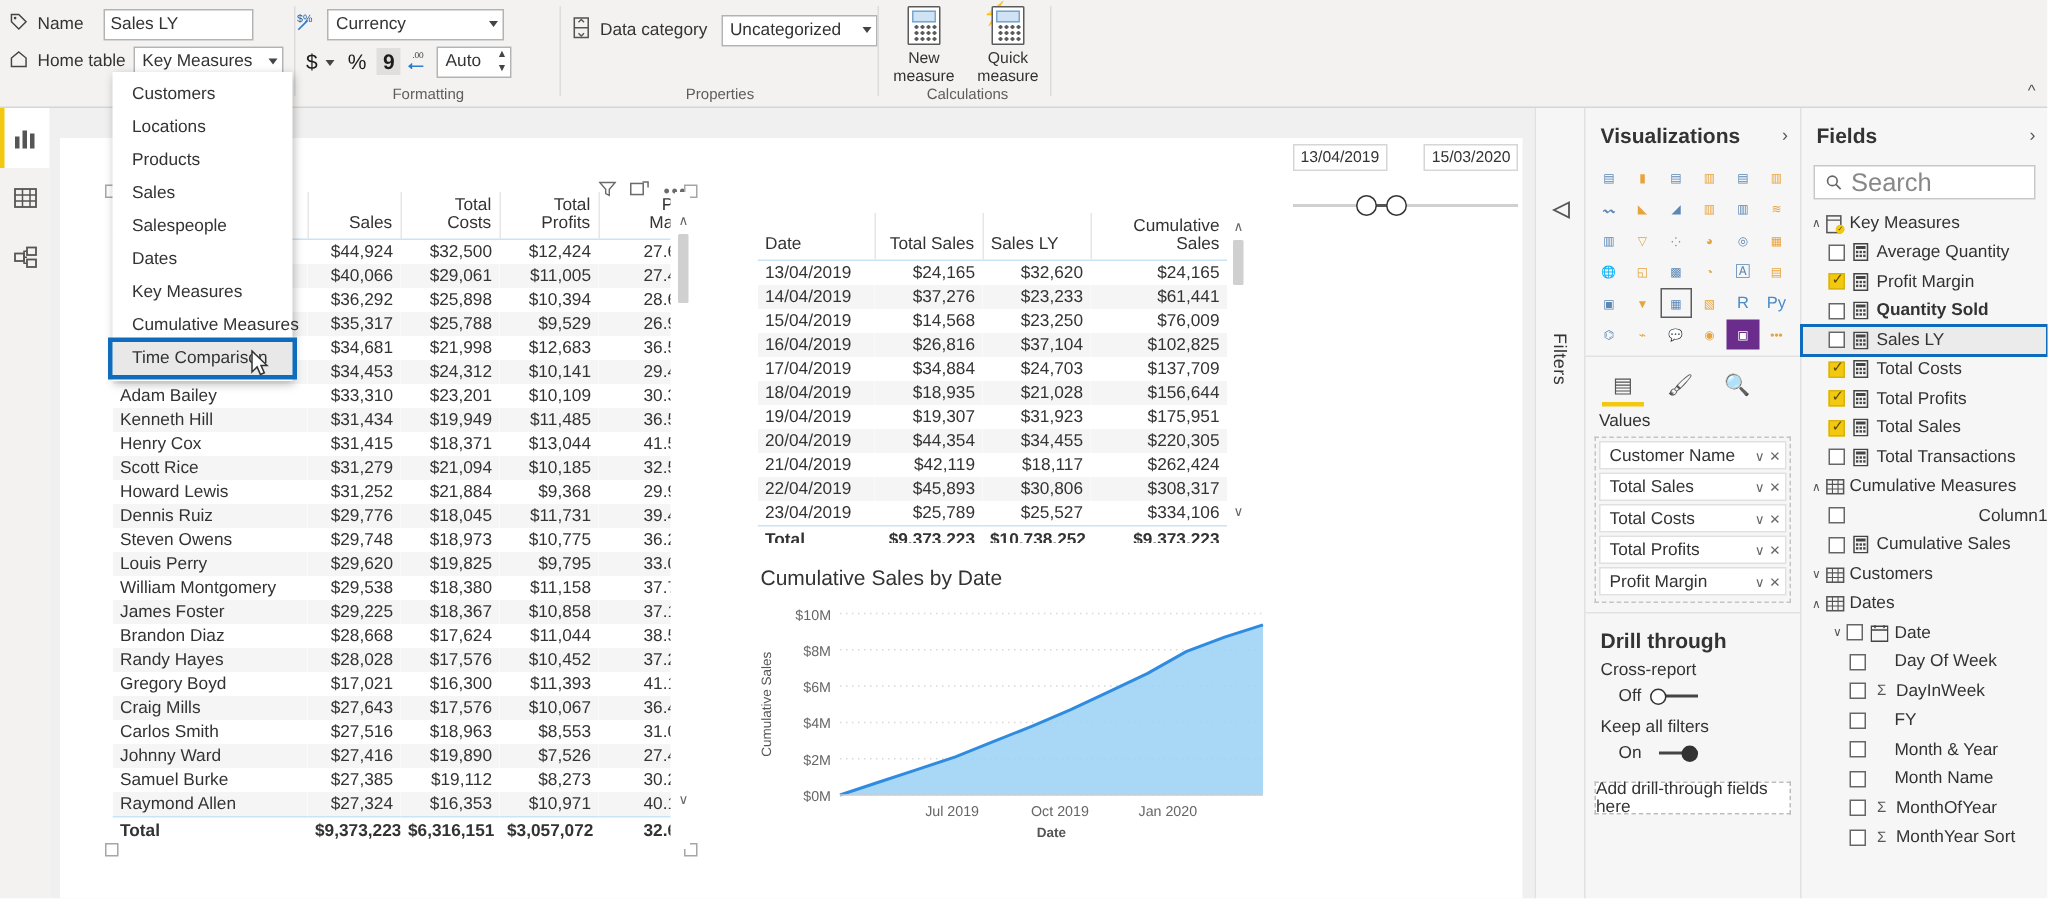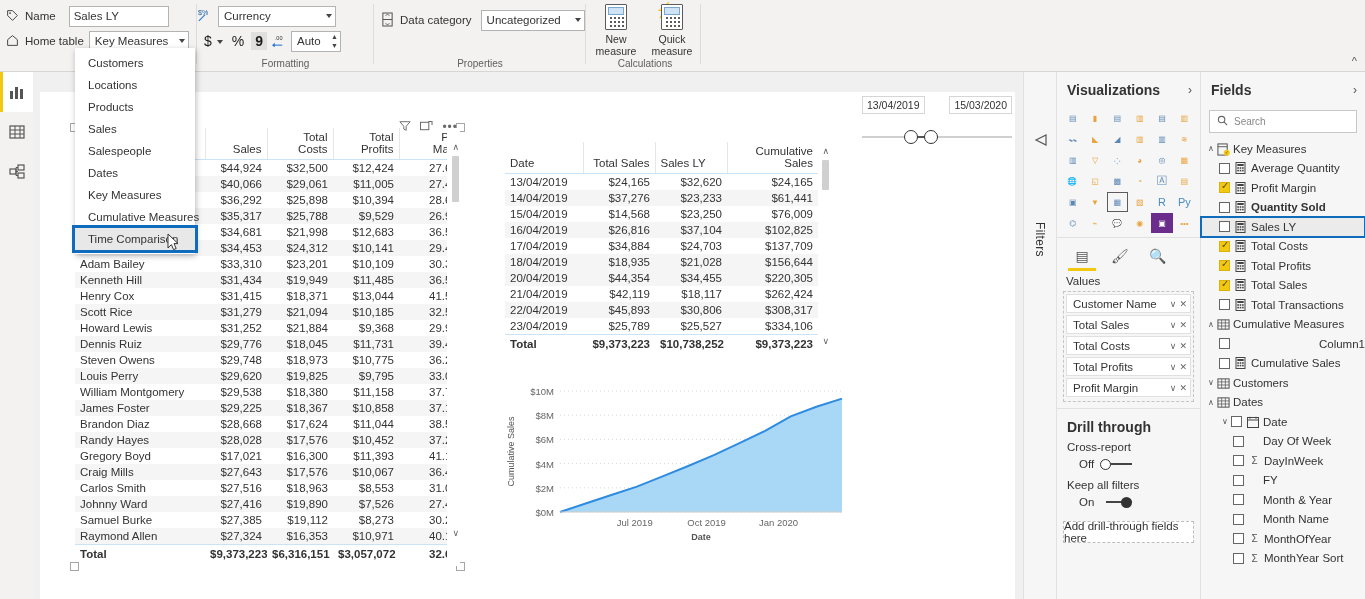--- a/index.html
+++ b/index.html
@@ -95,21 +95,21 @@
   .dsub { font-size:11.5px; color:#333; padding:0 0 5px 10px; }
   .toggrow { display:flex; align-items:center; padding:0 0 9px 22px; font-size:11.5px; }
   .tog { width:32px; height:12px; margin-left:6px; position:relative; }
   .tog .bar { position:absolute; left:6px; top:5px; width:26px; height:2px; background:#444; }
   .tog .knob { position:absolute; top:1px; width:11px; height:11px; border-radius:50%; }
   .tog.off .knob { left:0; background:#fff; border:1.5px solid #333; }
   .tog.on .knob { right:0; background:#333; }
   .dropzone { margin:4px 6px; border:1px dashed #bdbdbd; background:#fff; height:22px; display:flex; align-items:center; justify-content:center; font-size:11.5px; color:#333; }
   
   #fieldspane { position:absolute; left:1200px; top:72px; width:165px; height:527px; background:#f6f6f6; border-left:1px solid #e1e1e1; }
-  .searchbox { margin:4px 8px 6px; height:23px; border:1px solid #c8c8c8; background:#fff; display:flex; align-items:center; padding-left:7px; font-size:10px; color:#888; }
+  .searchbox { margin:4px 8px 6px; height:23px; border:1px solid #c8c8c8; background:#fff; display:flex; align-items:center; padding-left:7px; font-size:17px; color:#888; }
   .frow { display:flex; align-items:center; height:19.5px; font-size:11.5px; color:#333; padding-left:4px; position:relative; }
   .frow.tbl { font-weight:normal; }
   .frow.hl { outline:2.5px solid #0f6cbd; outline-offset:-1px; background:#ebebeb; z-index:2; }
   .cbx { width:11px; height:11px; border:1px solid #666; background:#fff; margin-right:5px; flex:0 0 auto; }
   .cbx.checked { background:#f2c811; border-color:#d9b30c; position:relative; }
   .cbx.checked:after { content:"✓"; position:absolute; left:1px; top:-3px; font-size:10px; color:#5a4a00; }
   .measico { width:11px; height:12px; margin-right:5px; flex:0 0 auto; position:relative; }
   .expico { font-size:8px; color:#555; width:12px; text-align:center; flex:0 0 auto; }
   .sigma { font-size:10px; color:#555; width:11px; margin-right:4px; text-align:center; flex:0 0 auto; }
   
@@ -536,20 +536,26 @@
             <td class="">$34,884</td>
             <td class="">$24,703</td>
             <td class="">$137,709</td>
           </tr>
           <tr class="alt">
             <td class="l">18/04/2019</td>
             <td class="">$18,935</td>
             <td class="">$21,028</td>
             <td class="">$156,644</td>
           </tr>
+          <tr>
+            <td class="l">19/04/2019</td>
+            <td class="">$19,307</td>
+            <td class="">$31,923</td>
+            <td class="">$175,951</td>
+          </tr>
           <tr class="alt">
             <td class="l">20/04/2019</td>
             <td class="">$44,354</td>
             <td class="">$34,455</td>
             <td class="">$220,305</td>
           </tr>
           <tr>
             <td class="l">21/04/2019</td>
             <td class="">$42,119</td>
             <td class="">$18,117</td>
@@ -592,20 +598,21 @@
   </div>
   <div style="position:relative;margin-top:16px;height:14px;">
     <div style="position:absolute;left:0;top:6px;width:150px;height:2px;background:#d0d0d0;"></div>
     <div style="position:absolute;left:50px;top:6px;width:18px;height:2px;background:#555;"></div>
     <div style="position:absolute;left:42px;top:0;width:14px;height:14px;border:1.6px solid #333;border-radius:50%;background:#fff;"></div>
     <div style="position:absolute;left:62px;top:0;width:14px;height:14px;border:1.6px solid #333;border-radius:50%;background:#fff;"></div>
   </div>
 </div>
 
 <div id="chart">
+  <div id="charttitle">Cumulative Sales by Date</div>
   <svg id="chartsvg" width="350" height="175" viewBox="0 0 350 175">
       <line x1="58" x2="340" y1="137" y2="137" stroke="#d8d8d8" stroke-width="1" stroke-dasharray="1,3"></line>
       <text x="52" y="141" text-anchor="end" font-size="9.5" fill="#666" font-family="&quot;Liberation Sans&quot;, sans-serif">$0M</text>
       <line x1="58" x2="340" y1="112.8" y2="112.8" stroke="#d8d8d8" stroke-width="1" stroke-dasharray="1,3"></line>
       <text x="52" y="116.8" text-anchor="end" font-size="9.5" fill="#666" font-family="&quot;Liberation Sans&quot;, sans-serif">$2M</text>
       <line x1="58" x2="340" y1="88.6" y2="88.6" stroke="#d8d8d8" stroke-width="1" stroke-dasharray="1,3"></line>
       <text x="52" y="92.6" text-anchor="end" font-size="9.5" fill="#666" font-family="&quot;Liberation Sans&quot;, sans-serif">$4M</text>
       <line x1="58" x2="340" y1="64.4" y2="64.4" stroke="#d8d8d8" stroke-width="1" stroke-dasharray="1,3"></line>
       <text x="52" y="68.4" text-anchor="end" font-size="9.5" fill="#666" font-family="&quot;Liberation Sans&quot;, sans-serif">$6M</text>
       <line x1="58" x2="340" y1="40.19999999999999" y2="40.19999999999999" stroke="#d8d8d8" stroke-width="1" stroke-dasharray="1,3"></line>

